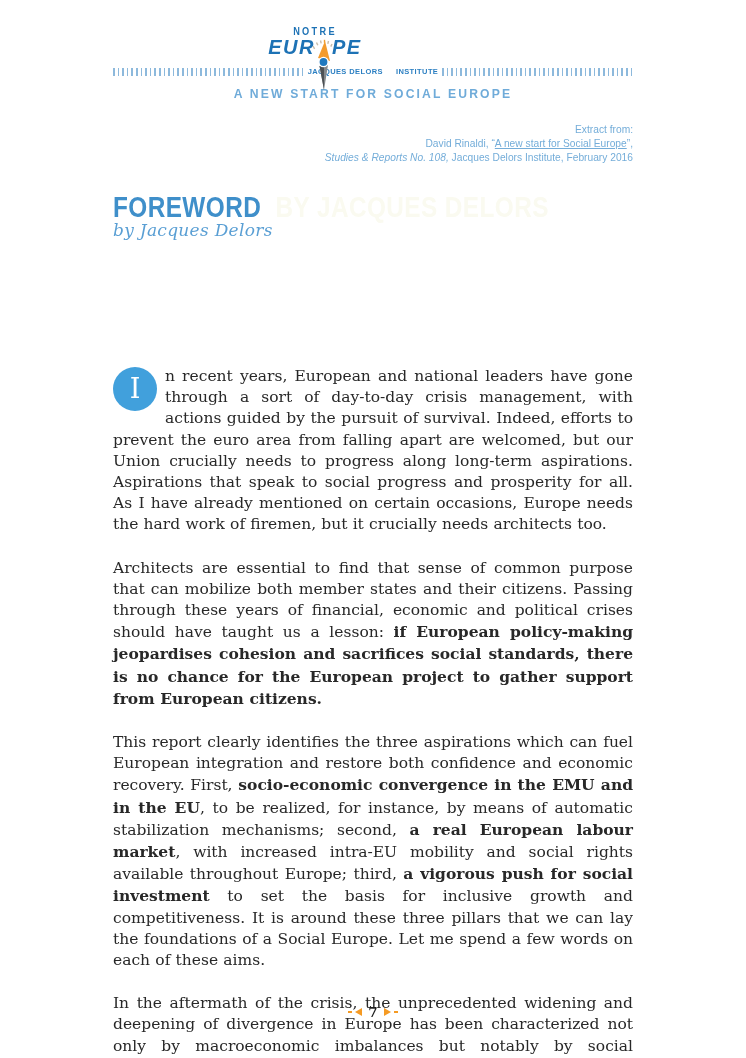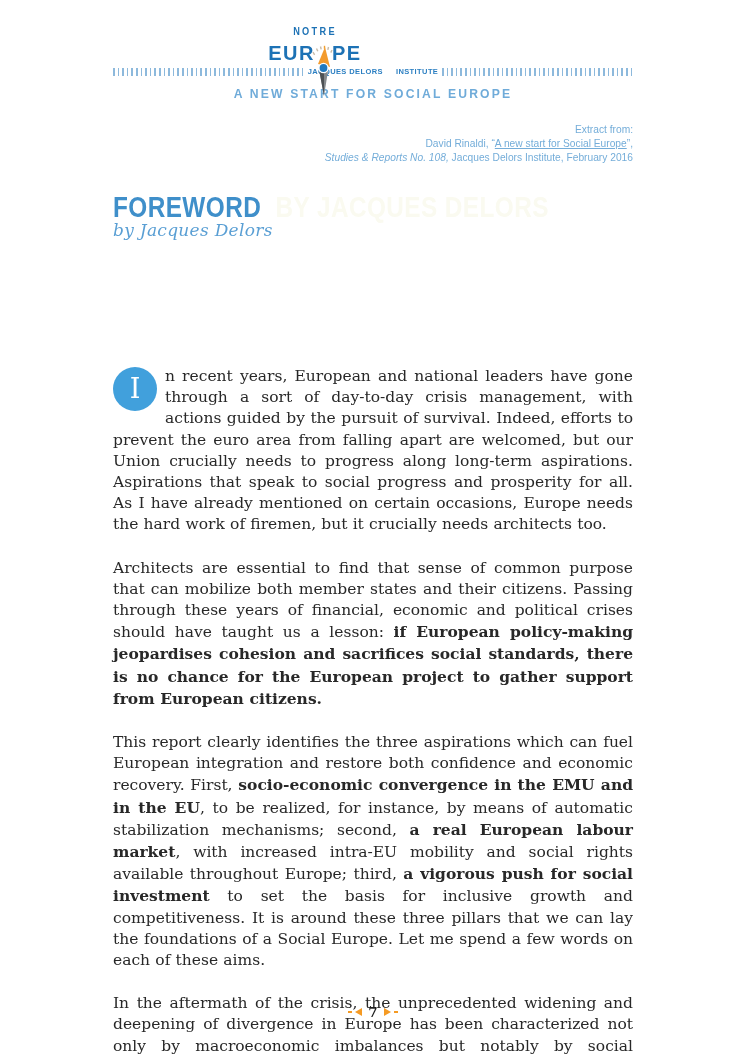--- a/index.html
+++ b/index.html
@@ -11,21 +11,21 @@
   .abs{position:absolute;}
 
   
   .logo-block{top:26px;left:0;width:630px;text-align:center;z-index:2;}
   .logo-notre{
     font-family:"Liberation Sans",sans-serif;font-weight:bold;font-size:10px;
     color:#1d72b5;letter-spacing:2.5px;transform:scaleX(.92);display:block;
   }
   .logo-europe{
     font-family:"Liberation Sans",sans-serif;font-weight:bold;font-size:20px;
-    color:#1d72b5;letter-spacing:1.5px;line-height:19px;display:block;margin-top:7px;
+    color:#1d72b5;letter-spacing:1.5px;line-height:19px;display:block;margin-top:1px;font-style:italic;
   }
   .compass-spot{display:inline-block;width:17px;position:relative;vertical-align:baseline;}
   .compass-spot svg{position:absolute;left:-5px;top:-20px;z-index:5;}
 
   
   .rule-row{top:67px;left:113px;width:520px;display:flex;align-items:center;z-index:1;}
   .dashes{
     flex:1;height:8px;
     background:repeating-linear-gradient(90deg,#8db9dc 0 1.6px,transparent 1.6px 4.6px);
   }

